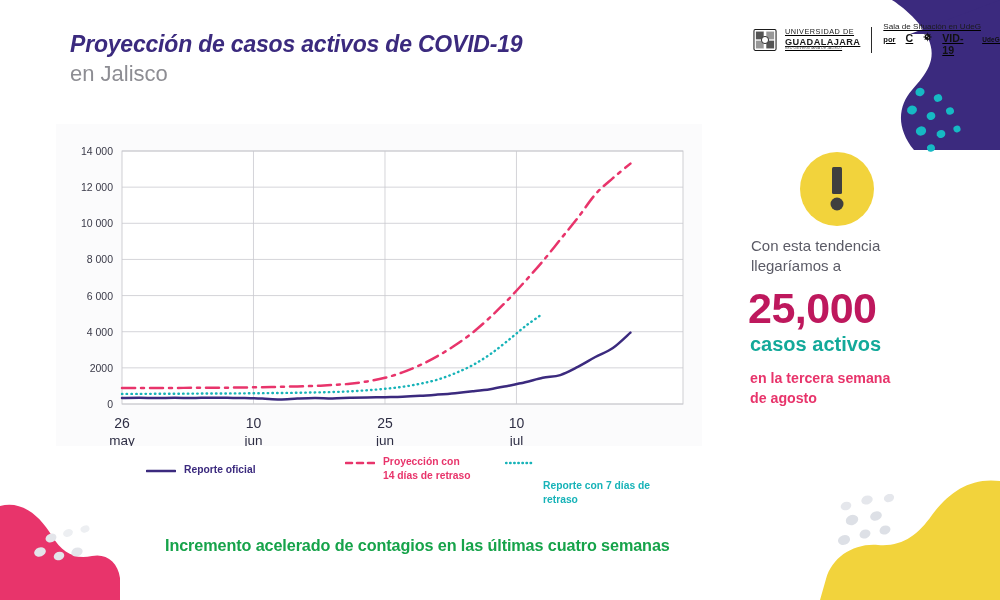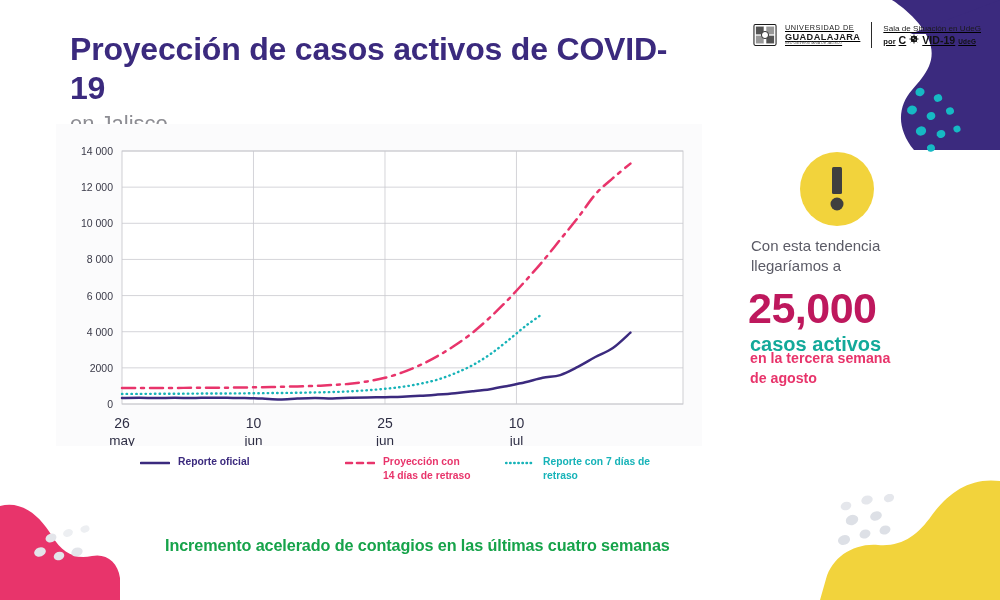--- a/index.html
+++ b/index.html
@@ -11,82 +11,82 @@
   }
   .canvas{position:absolute;inset:0;width:1000px;height:600px;}
 
   
   .deco{position:absolute;inset:0;pointer-events:none;}
   .deco svg{position:absolute;}
 
   
   .title-block{position:absolute;left:70px;top:30px;width:620px;}
   .title-main{
-    font-size:32px;font-weight:bold;color:#3B2A7E;letter-spacing:-0.2px;
-    line-height:1.22;margin:0;
+    font-size:23px;font-weight:bold;color:#3B2A7E;letter-spacing:-0.2px;
+    line-height:1.22;margin:0;font-style:italic;
   }
   .title-sub{
     font-size:22px;color:#8d8d93;line-height:1.25;margin:2px 0 0 0;font-weight:normal;
   }
 
   
   .logo{position:absolute;left:752px;top:22px;display:flex;align-items:center;gap:7px;text-decoration:underline;}
   .logo-crest{width:26px;height:26px;flex:none;}
   .logo-udg{line-height:1.12;}
   .logo-udg .l1{font-size:7.3px;letter-spacing:.5px;color:#1b1b1b;}
   .logo-udg .l2{font-size:9.2px;letter-spacing:.4px;color:#1b1b1b;font-weight:bold;}
   .logo-udg .l3{font-size:3.3px;letter-spacing:.15px;color:#444;}
   .logo-div{width:1px;height:26px;background:#2a2a2a;margin:0 4px;}
   .logo-sala{line-height:1.2;}
   .logo-sala .s1{font-size:8.1px;color:#1b1b1b;}
-  .logo-sala .s2{font-size:10.6px;font-weight:bold;color:#111;display:flex;align-items:baseline;gap:3px;}
+  .logo-sala .s2{font-size:10.6px;font-weight:bold;color:#111;display:flex;align-items:baseline;gap:10px;}
   .logo-sala .s2 .pre{font-size:7.6px;font-weight:bold;}
   .logo-sala .s2 .udeg{font-size:6.4px;font-weight:bold;letter-spacing:.2px;}
   .virus-o{display:inline-block;vertical-align:-1px;}
 
   
   .chart-panel{
     position:absolute;left:56px;top:124px;width:646px;height:322px;
     background:#fbfbfc;
   }
   .chart-svg{position:absolute;left:56px;top:124px;}
 
   .axis-label{font-size:10.5px;fill:#3a3a48;font-family:"Liberation Sans",sans-serif;}
   .xtick-num{font-size:14px;fill:#2f2f45;font-family:"Liberation Sans",sans-serif;}
   .xtick-mon{font-size:13.5px;fill:#2f2f45;font-family:"Liberation Sans",sans-serif;}
 
   
   .legend{position:absolute;left:140px;top:455px;width:560px;height:40px;}
   .legend-item{position:absolute;display:flex;align-items:flex-start;gap:8px;}
   .legend-item .swatch{flex:none;margin-top:5px;}
   .legend-item .lab{font-size:10.3px;font-weight:bold;line-height:1.35;}
-  .lg1{left:0;}   .lg1 .lab{color:#3B2A7E;}
+  .lg1{left:6px;margin-top:8px;}   .lg1 .lab{color:#3B2A7E;}
   .lg2{left:205px;} .lg2 .lab{color:#E8346B;}
-  .lg3{left:365px;} .lg3 .lab{color:#17B3B8;}
+  .lg3{left:365px;} .lg3 .lab{color:#17B3B8;margin-top:24px;}
 
   
   .bang{
     position:absolute;left:800px;top:152px;width:74px;height:74px;border-radius:50%;
     background:#F2D33C;display:flex;align-items:center;justify-content:center;
   }
   .bang svg{display:block;}
   .rp-lead{
     position:absolute;left:751px;top:236px;width:200px;
     font-size:15px;color:#5b5b66;line-height:1.35;
   }
   .rp-big{
     position:absolute;left:748px;top:287px;
     font-size:43px;font-weight:bold;color:#be185d;letter-spacing:-0.5px;line-height:1;
   }
   .rp-casos{
     position:absolute;left:750px;top:334px;
     font-size:20px;font-weight:bold;color:#13A99A;line-height:1;
   }
   .rp-when{
-    position:absolute;left:750px;top:348px;width:195px;
+    position:absolute;left:750px;top:368px;width:195px;
     font-size:14.2px;font-weight:bold;color:#E8346B;line-height:1.42;
   }
 
   
   .footer-note{
     position:absolute;left:117px;top:536px;
     font-size:16.2px;font-weight:bold;color:#16A34A;letter-spacing:-0.1px;margin-left:48px;
   }
 </style>
 </head>

